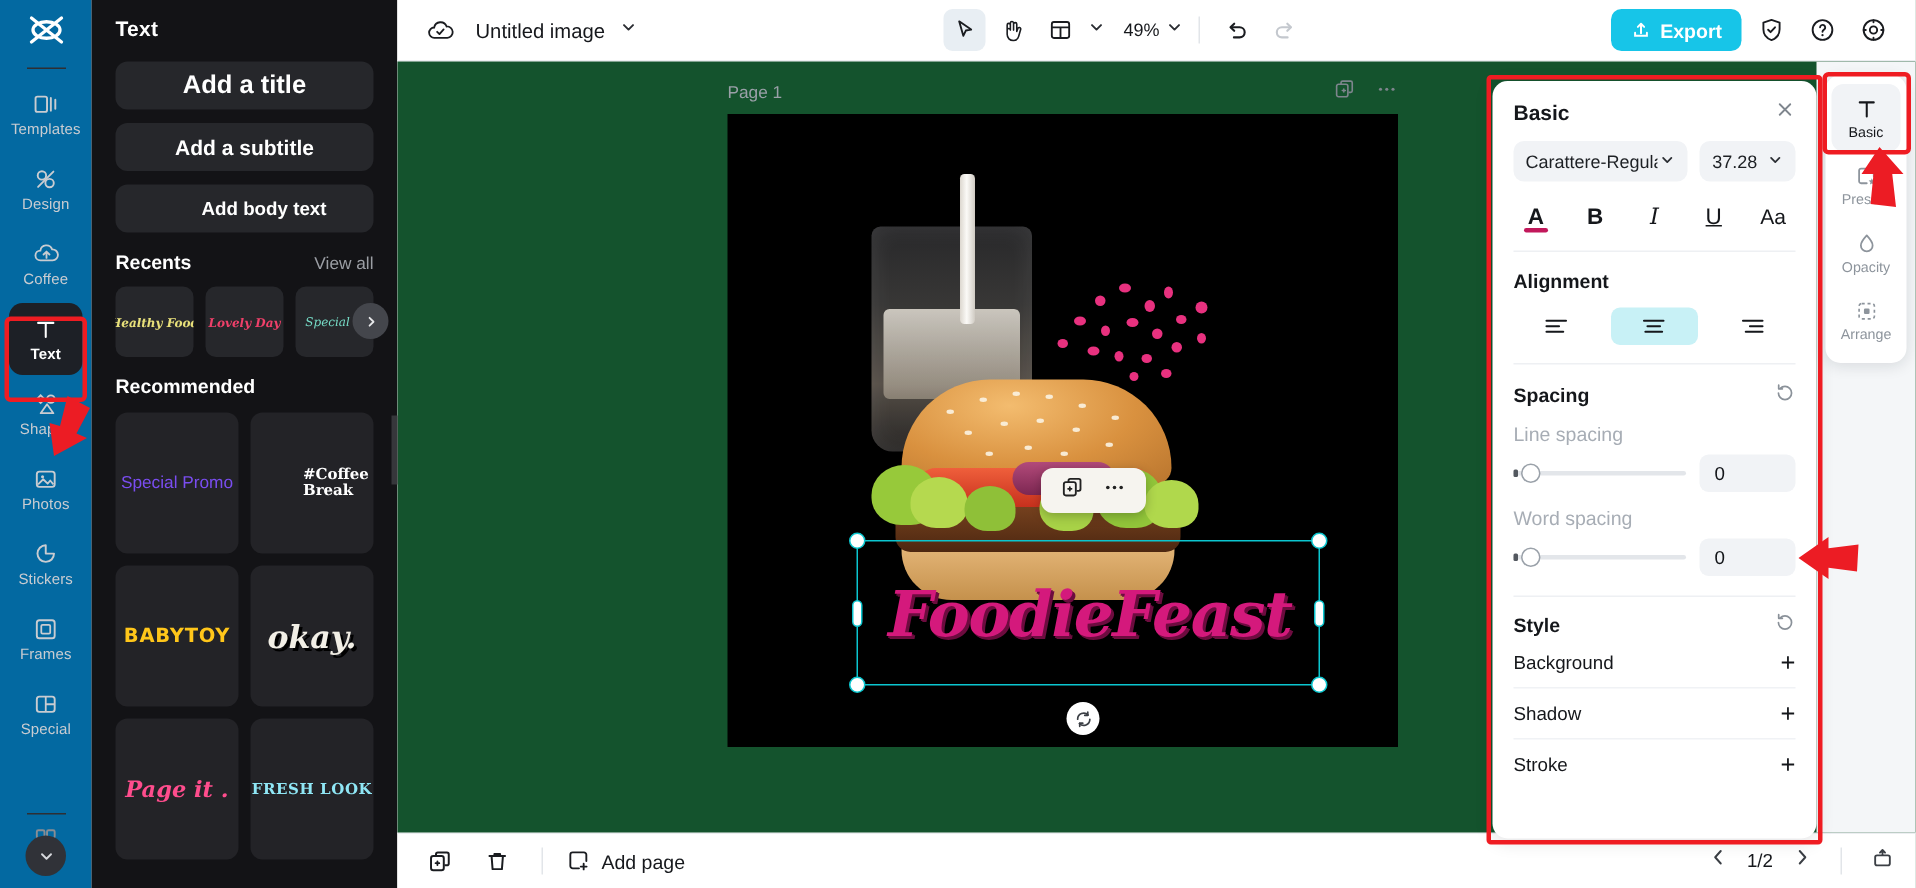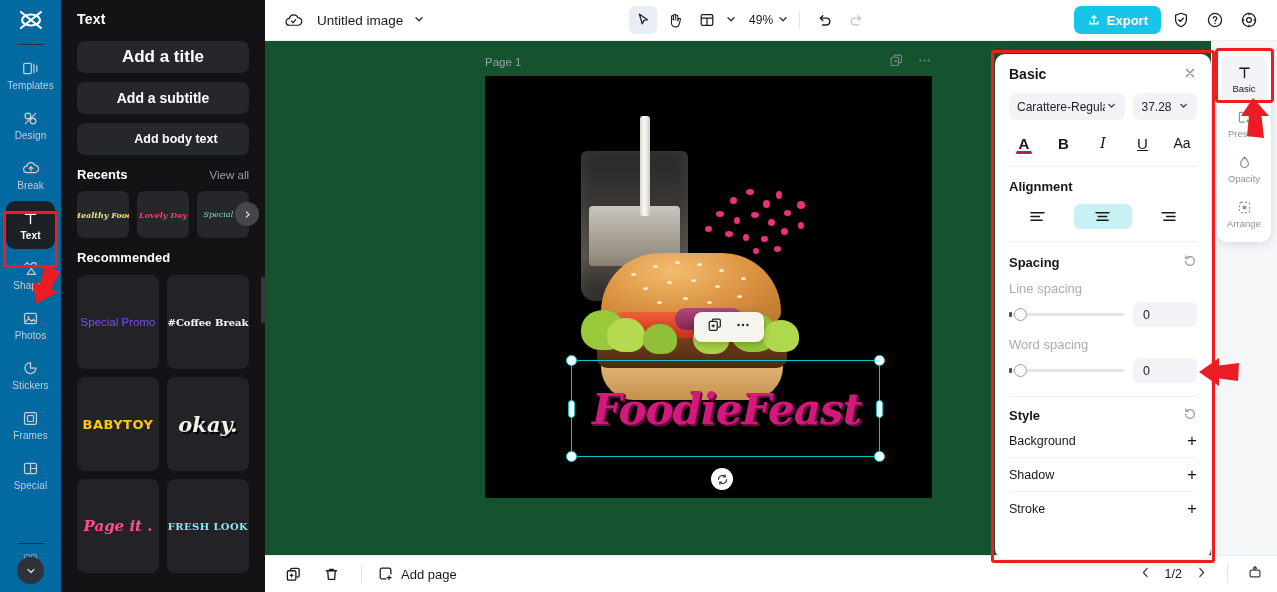--- a/index.html
+++ b/index.html
@@ -288,21 +288,21 @@
         <path d="M4 16L16 4" stroke="currentColor" stroke-width="1.5" stroke-linecap="round"></path>
       </svg>
       <span class="lbl">Design</span>
     </div>
 
     <div class="rail-item">
       <svg width="18" height="17" viewBox="0 0 22 20" fill="none">
         <path d="M6 15a4 4 0 010-8 5 5 0 019.6-1A3.6 3.6 0 1116 15H6z" stroke="currentColor" stroke-width="1.5"></path>
         <path d="M11 13V8M8.6 10.2L11 7.8l2.4 2.4" stroke="currentColor" stroke-width="1.5" stroke-linecap="round" stroke-linejoin="round"></path>
       </svg>
-      <span class="lbl">Break</span>
+      <span class="lbl">Coffee</span>
     </div>
 
     <div class="rail-item active">
       <svg width="17" height="17" viewBox="0 0 20 20" fill="none">
         <path d="M4 5h12M10 5v11" stroke="currentColor" stroke-width="1.6" stroke-linecap="round"></path>
       </svg>
       <span class="lbl">Text</span>
     </div>
 
     <div class="rail-item">
@@ -397,21 +397,21 @@
 
     <div class="sec-row" style="margin-bottom:0;">
       <span class="t">Recommended</span>
     </div>
 
     <div class="grid2">
       <div class="gthumb">
         <span style="color:#7a4df0;font-size:11.5px;">Special Promo</span>
       </div>
       <div class="gthumb">
-        <span style="font-family:'DejaVu Serif',serif;color:#fff;font-size:10px;font-weight:bold;">#Coffee Break</span>
+        <span style="font-family:'DejaVu Serif',serif;color:#fff;font-size:10px;font-weight:bold;margin-left:35px;">#Coffee Break</span>
       </div>
       <div class="gthumb">
         <span style="color:#ffc61a;font-size:13px;font-weight:bold;letter-spacing:.5px;font-family:'DejaVu Sans',sans-serif;">BABYTOY</span>
       </div>
       <div class="gthumb">
         <span style="font-family:'DejaVu Serif',serif;font-style:italic;font-weight:bold;color:#f2efe6;font-size:21px;text-shadow:2px 2px 0 #000;">okay.</span>
       </div>
       <div class="gthumb">
         <span style="font-family:'DejaVu Serif',serif;font-style:italic;font-weight:bold;color:#ff4d8d;font-size:15px;">Page it .</span>
       </div>

